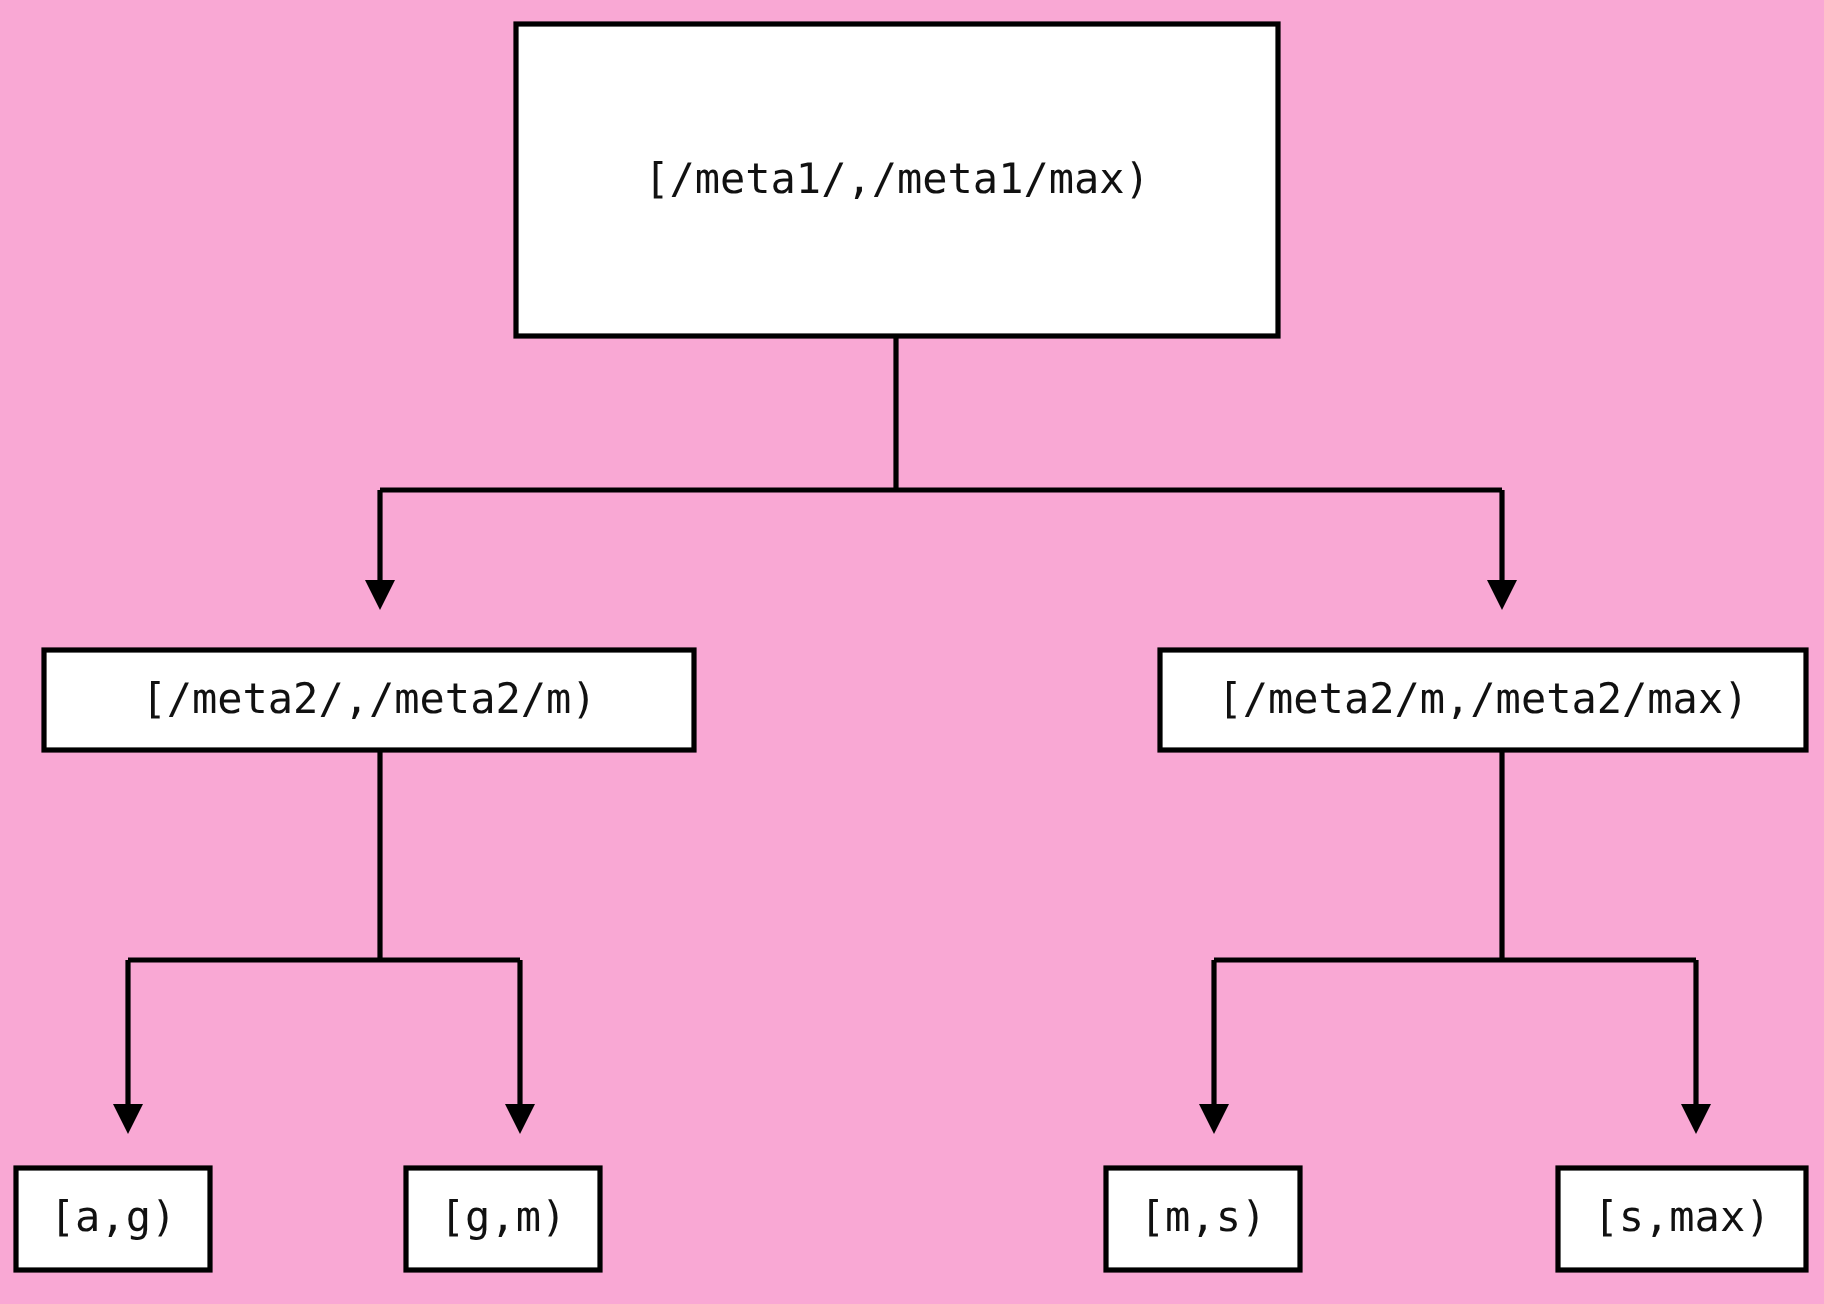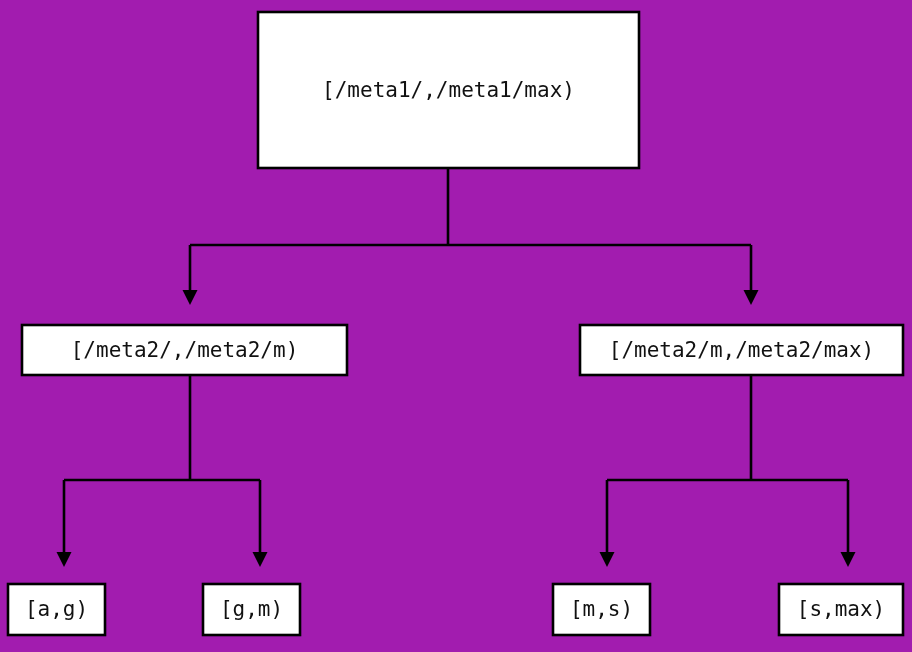--- a/index.html
+++ b/index.html
@@ -11,21 +11,21 @@
   body {
     width: 912px;
     height: 652px;
     font-family: "DejaVu Sans Mono", "Liberation Mono", monospace;
     overflow: hidden;
   }
   #diagram-root {
     position: relative;
     width: 912px;
     height: 652px;
-    background: #a21caf;
+    background: #f9a8d4;
   }
   svg.tree-canvas {
     display: block;
     width: 912px;
     height: 652px;
   }
   .node-box {
     fill: #ffffff;
     stroke: #000000;
     stroke-width: 2.6;

